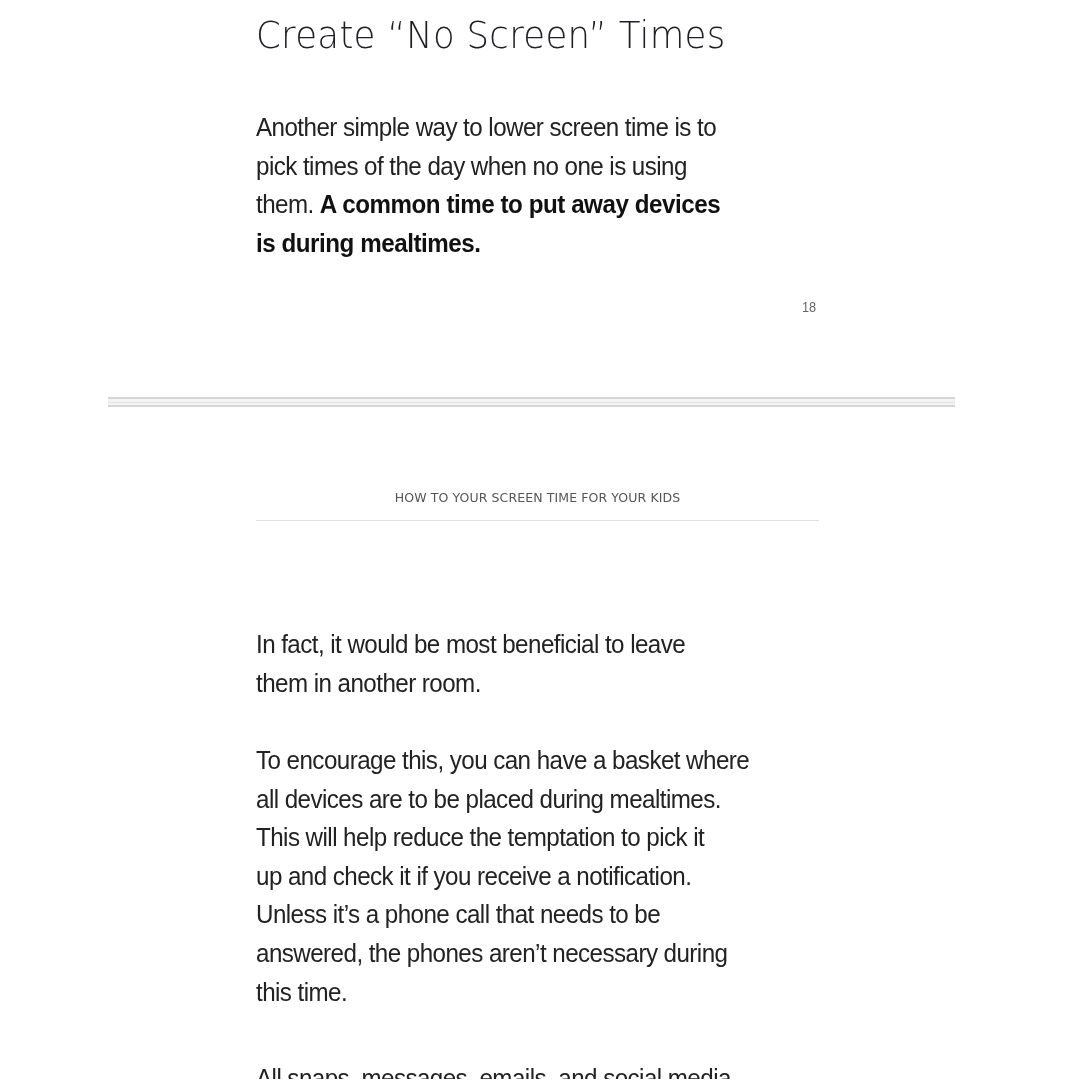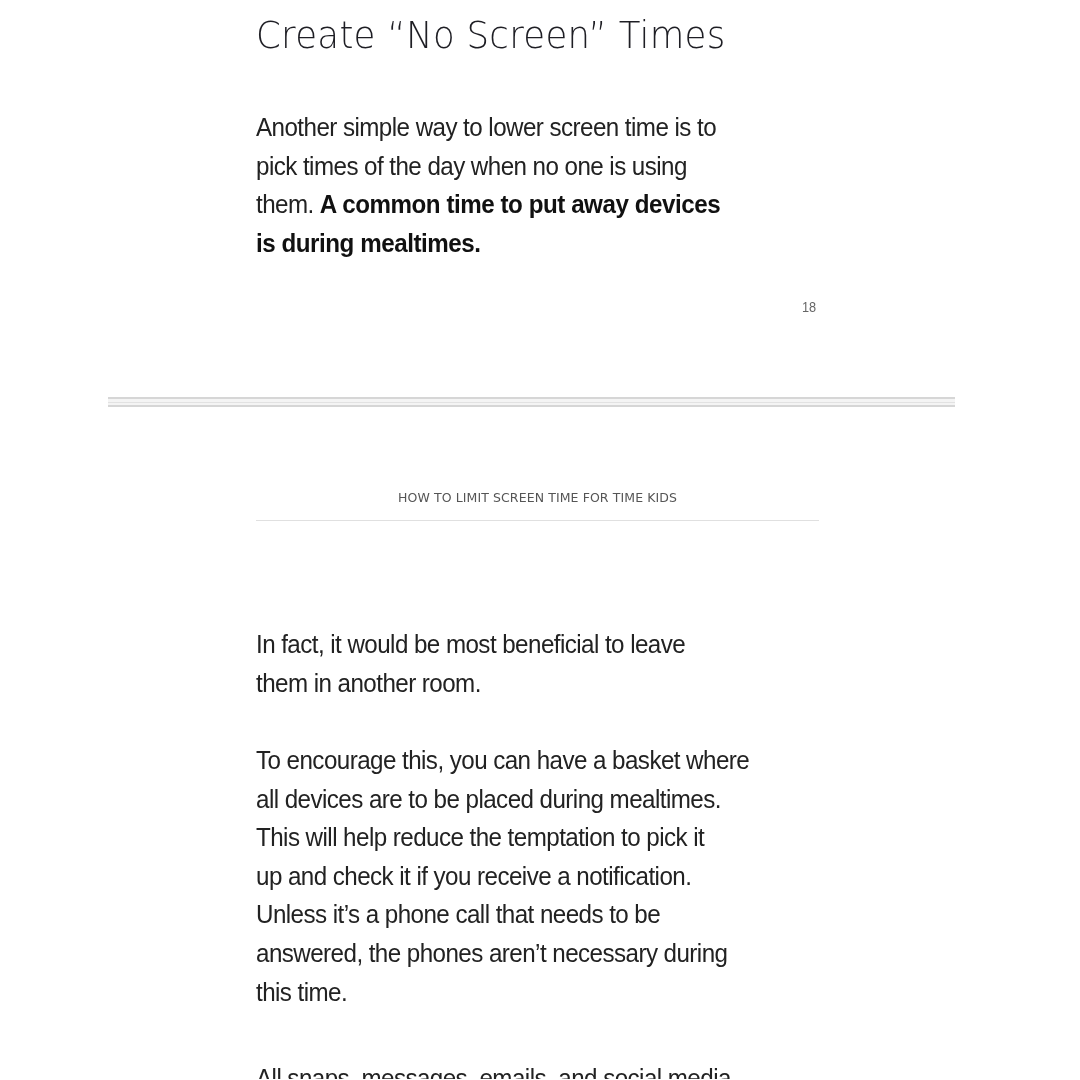--- a/index.html
+++ b/index.html
@@ -129,21 +129,21 @@
     <span>them. </span><b>A common time to put away devices</b><br>
     <b>is during mealtimes.</b>
   </p>
 
   <div class="page-number">18</div>
 </div>
 
 <div class="page-break"></div>
 
 <div class="page">
-  <div class="running-header">HOW TO LIMIT SCREEN TIME FOR TIME KIDS</div>
+  <div class="running-header">HOW TO YOUR SCREEN TIME FOR YOUR KIDS</div>
   <div class="header-rule"></div>
 
   <p class="para" style="top:625px;">
     <span>In fact, it would be most beneficial to leave</span><br>
     <span>them in another room.</span>
   </p>
 
   <p class="para" style="top:741px;">
     <span>To encourage this, you can have a basket where</span><br>
     <span>all devices are to be placed during mealtimes.</span><br>

